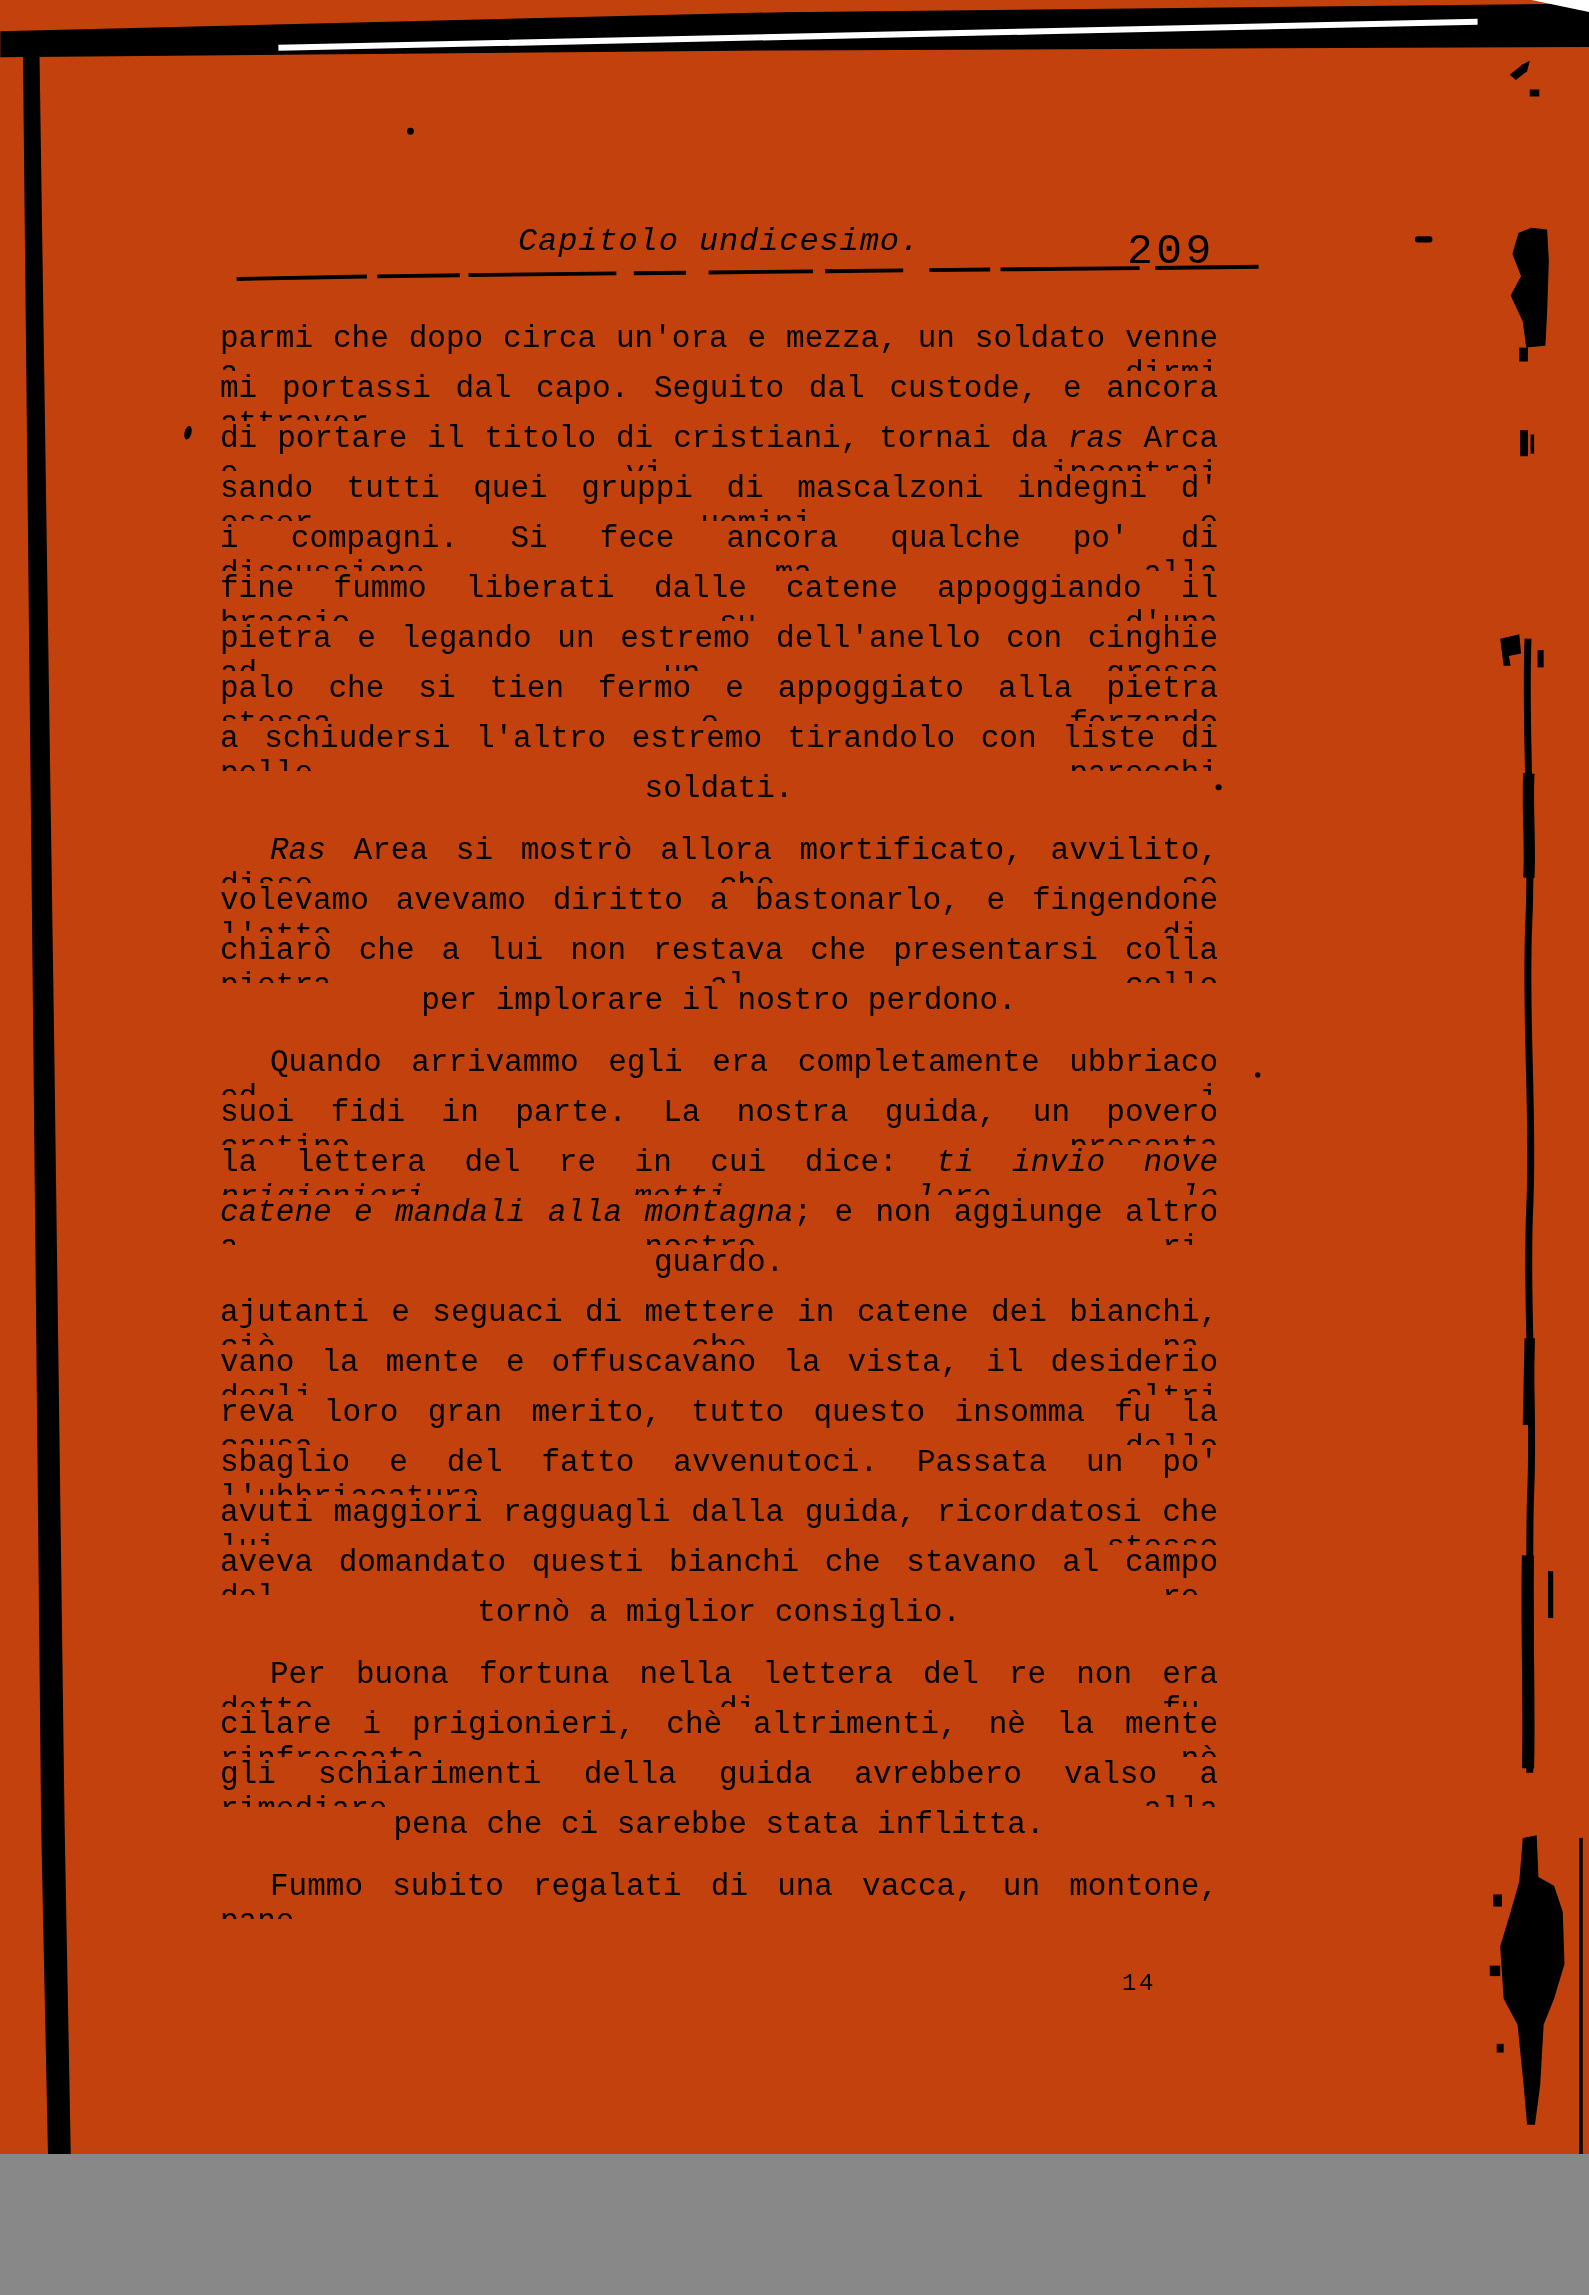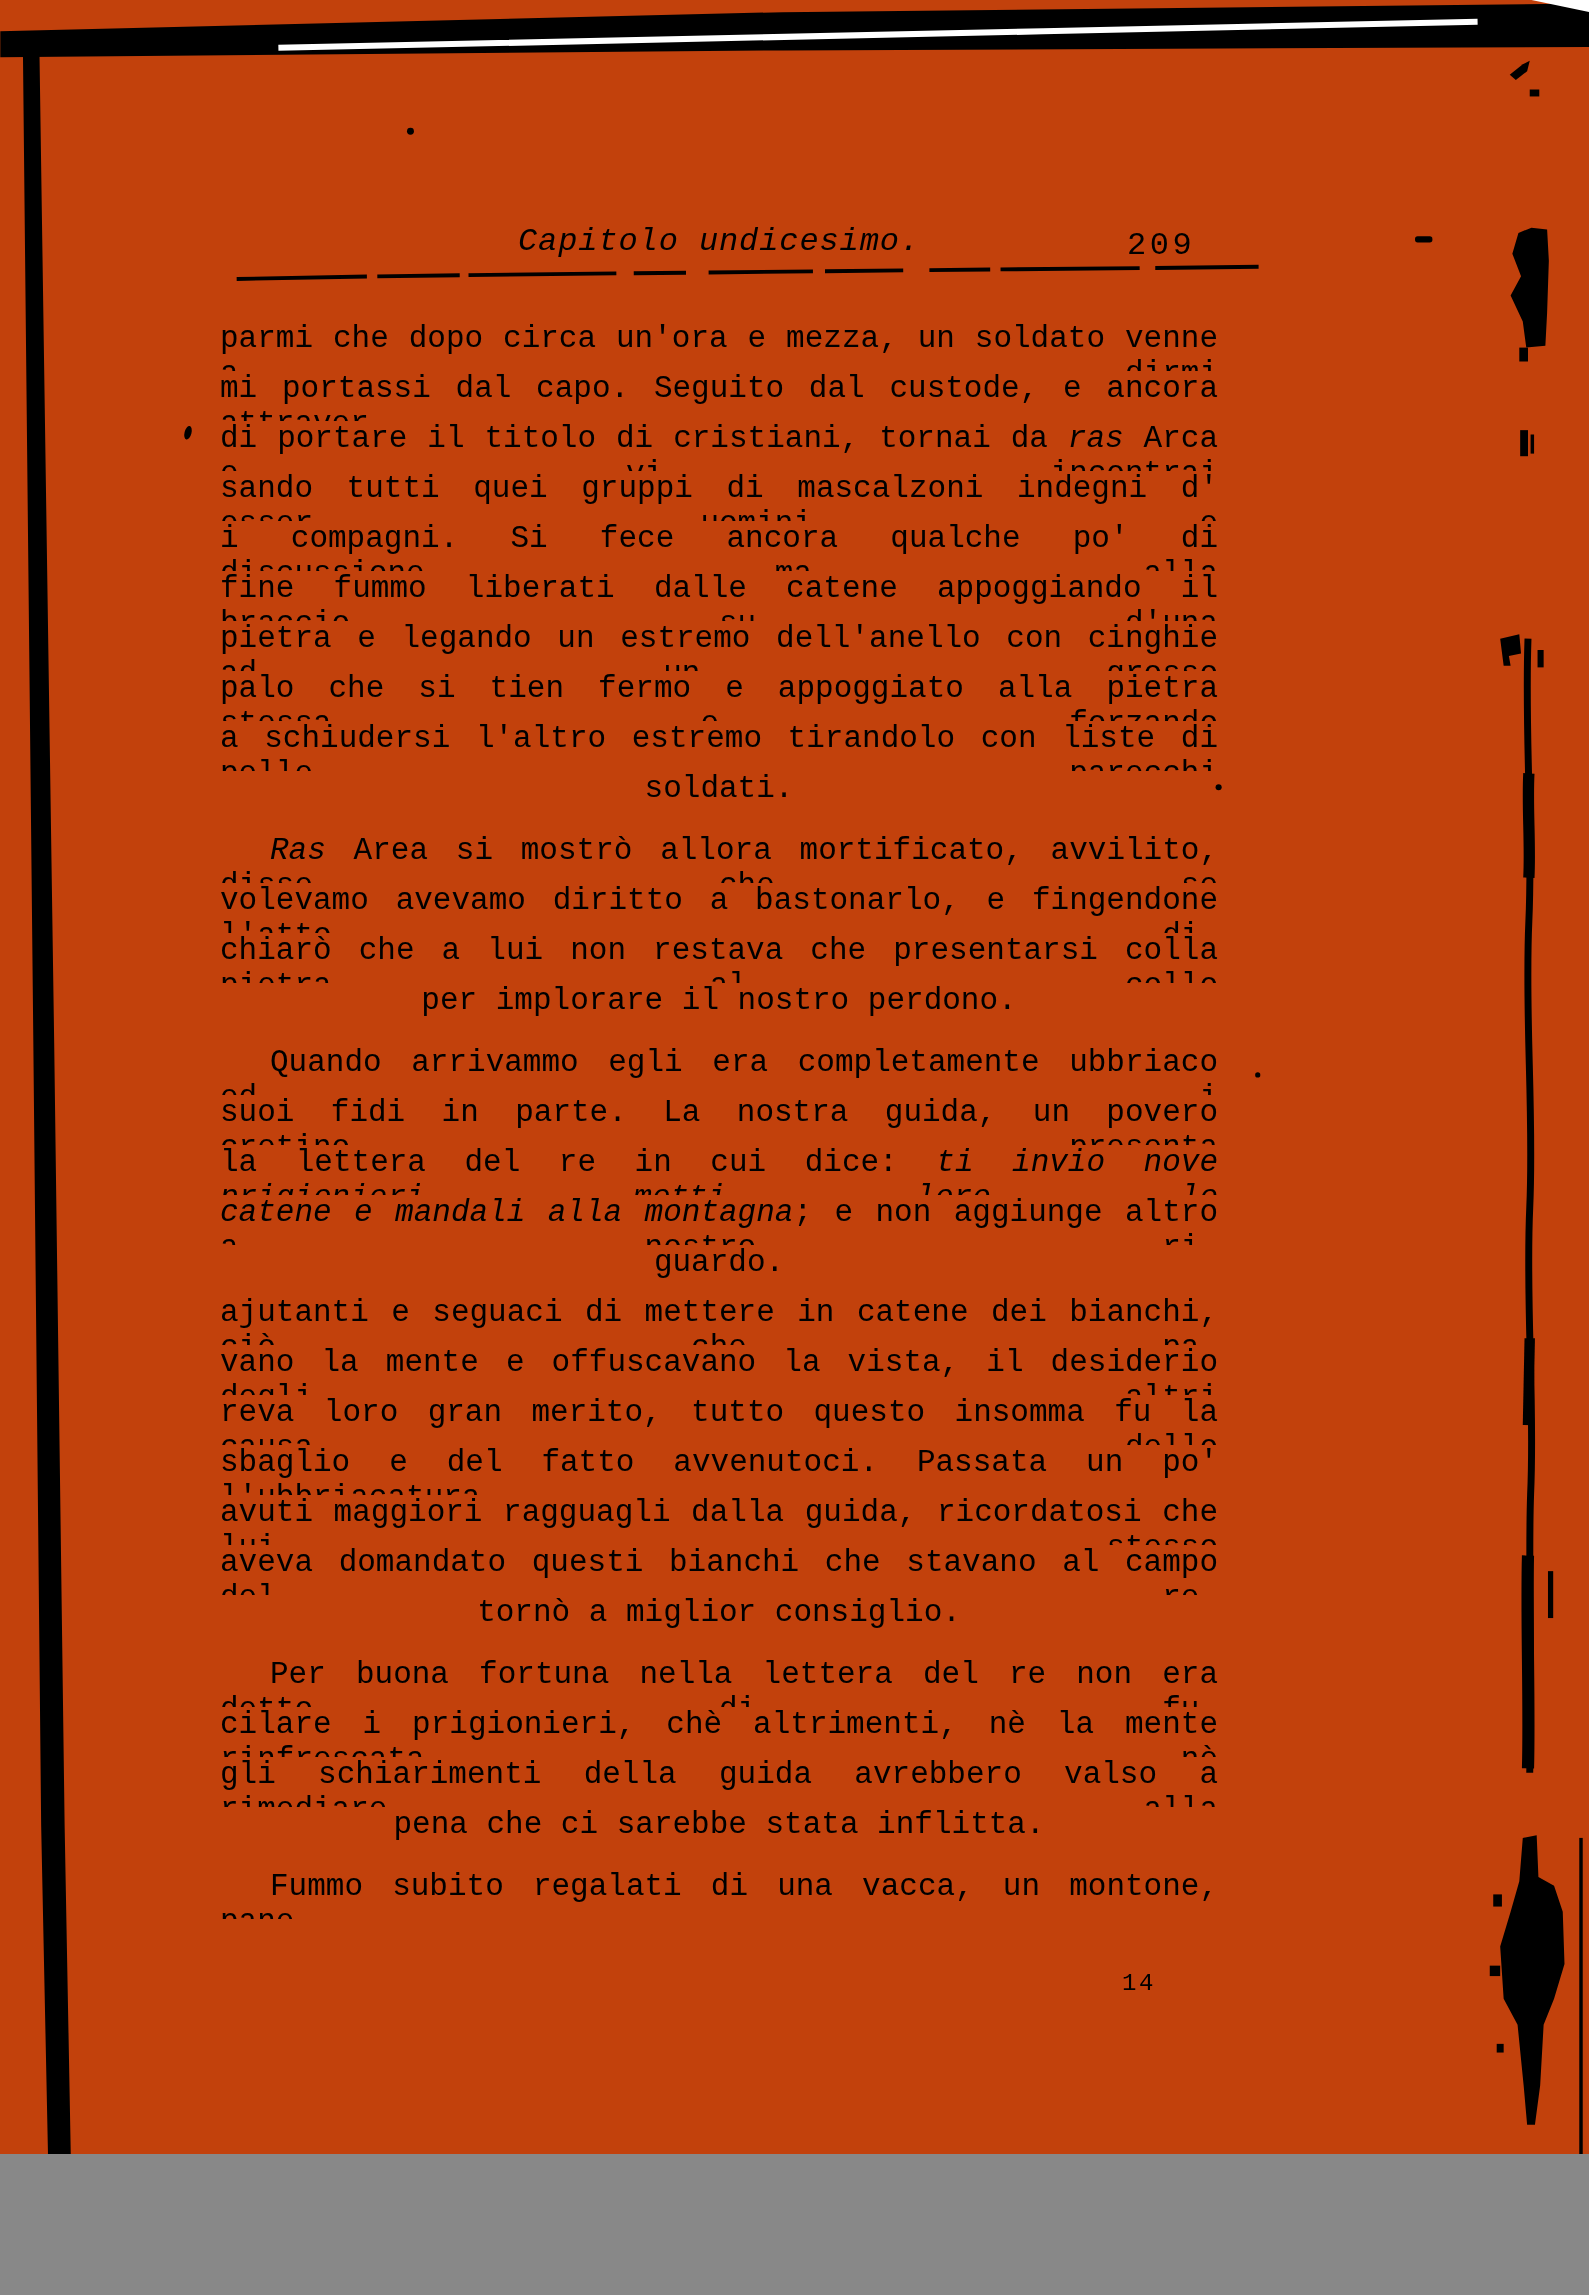--- a/index.html
+++ b/index.html
@@ -17,21 +17,21 @@
   }
   .chapter-title{
     position:absolute;left:0;right:0;top:0;
     text-align:center;
     font-style:italic;
     font-size:32px;
     letter-spacing:0.9px;
   }
   .page-number{
     position:absolute;left:907px;top:3.5px;
-    font-size:32px;
+    font-size:43px;
     letter-spacing:3.5px;
   }
   
   .text-block{
     position:absolute;left:220px;top:309px;width:998px;
     font-size:31px;
     padding-top:12px;
   }
   .line{
     height:50px;

